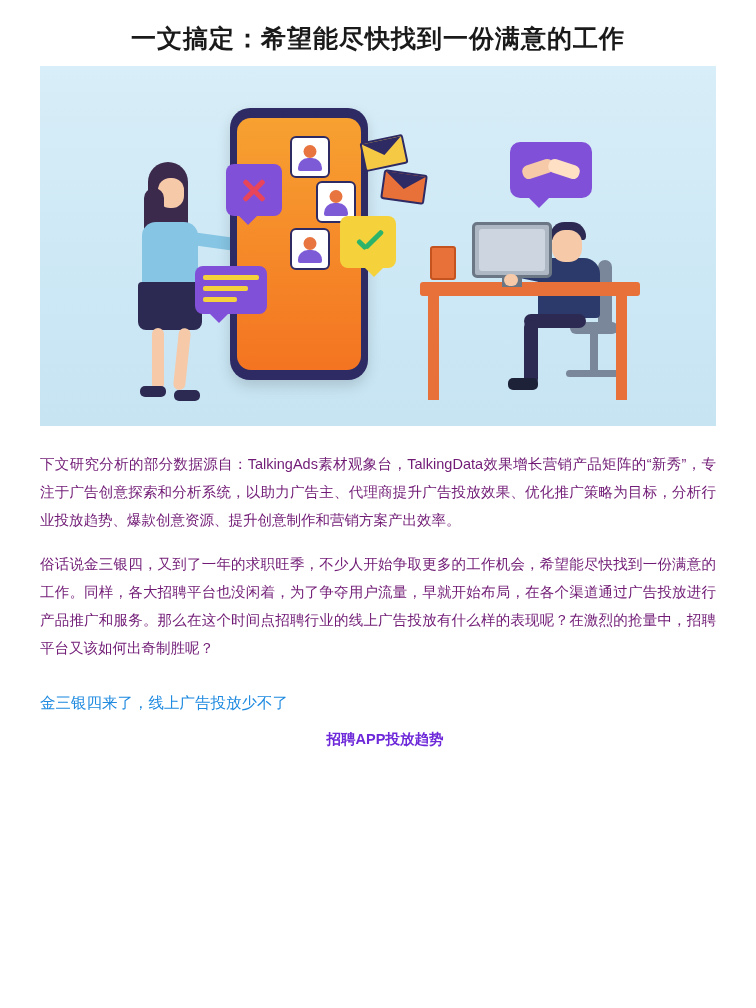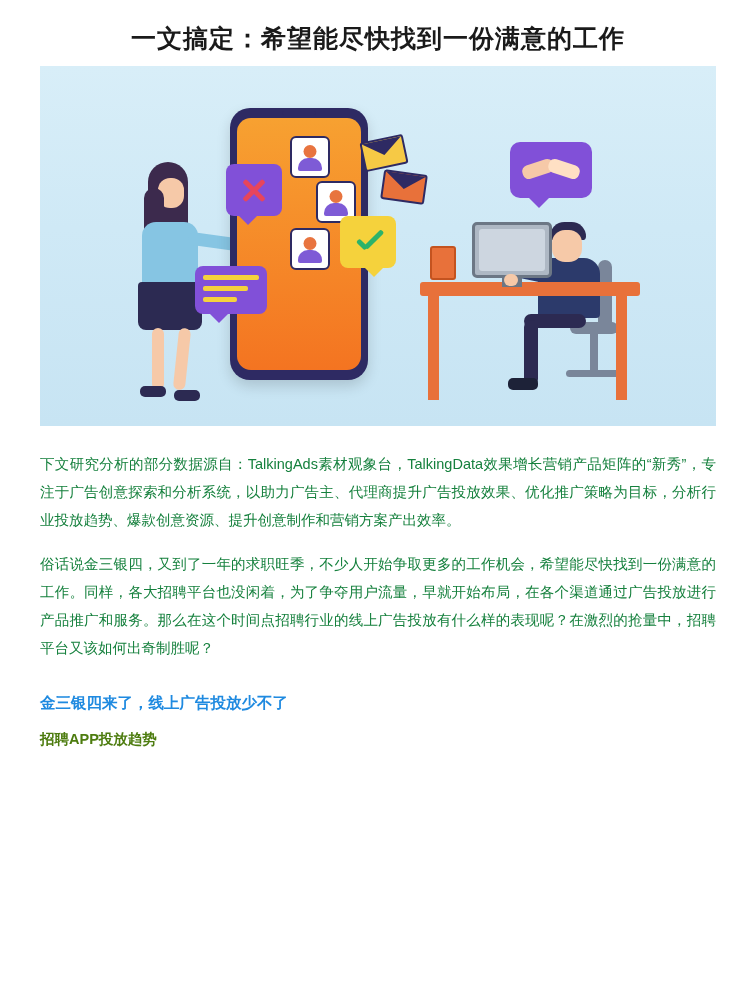--- a/index.html
+++ b/index.html
@@ -209,36 +209,37 @@
     border-top: 11px solid #8150d8;
   }
   .hs1 { position:absolute; left: 12px; top: 20px; width: 32px; height: 14px; background:#f6c9a8; border-radius: 6px; transform: rotate(-18deg); }
   .hs2 { position:absolute; left: 38px; top: 20px; width: 32px; height: 14px; background:#ffe0c4; border-radius: 6px; transform: rotate(18deg); }
 
   
   .content { margin: 24px 40px 0 40px; }
   p.para {
     font-size: 14.5px;
     line-height: 1.95;
-    color: #15803d;
+    color: #701a75;
     margin: 0 0 15px 0;
     text-align: justify;
     text-justify: inter-ideograph;
   }
   h2.section {
     font-size: 15.5px;
-    font-weight: bold;
+    font-weight: normal;
     color: #1f8ae0;
     margin: 30px 0 16px 0;
   }
   h3.subsection {
     font-size: 14.5px;
     font-weight: bold;
-    color: #4d7c0f;
-    margin: 0 0 14px 0;
+    color: #6d28d9;
+    margin: 0 0 14px 14px;
+    text-align: center;
   }
 </style>
 </head>
 <body>
 
 <div class="page">
 
   <h1 class="article-title">一文搞定：希望能尽快找到一份满意的工作</h1>
 
   <div class="hero">

